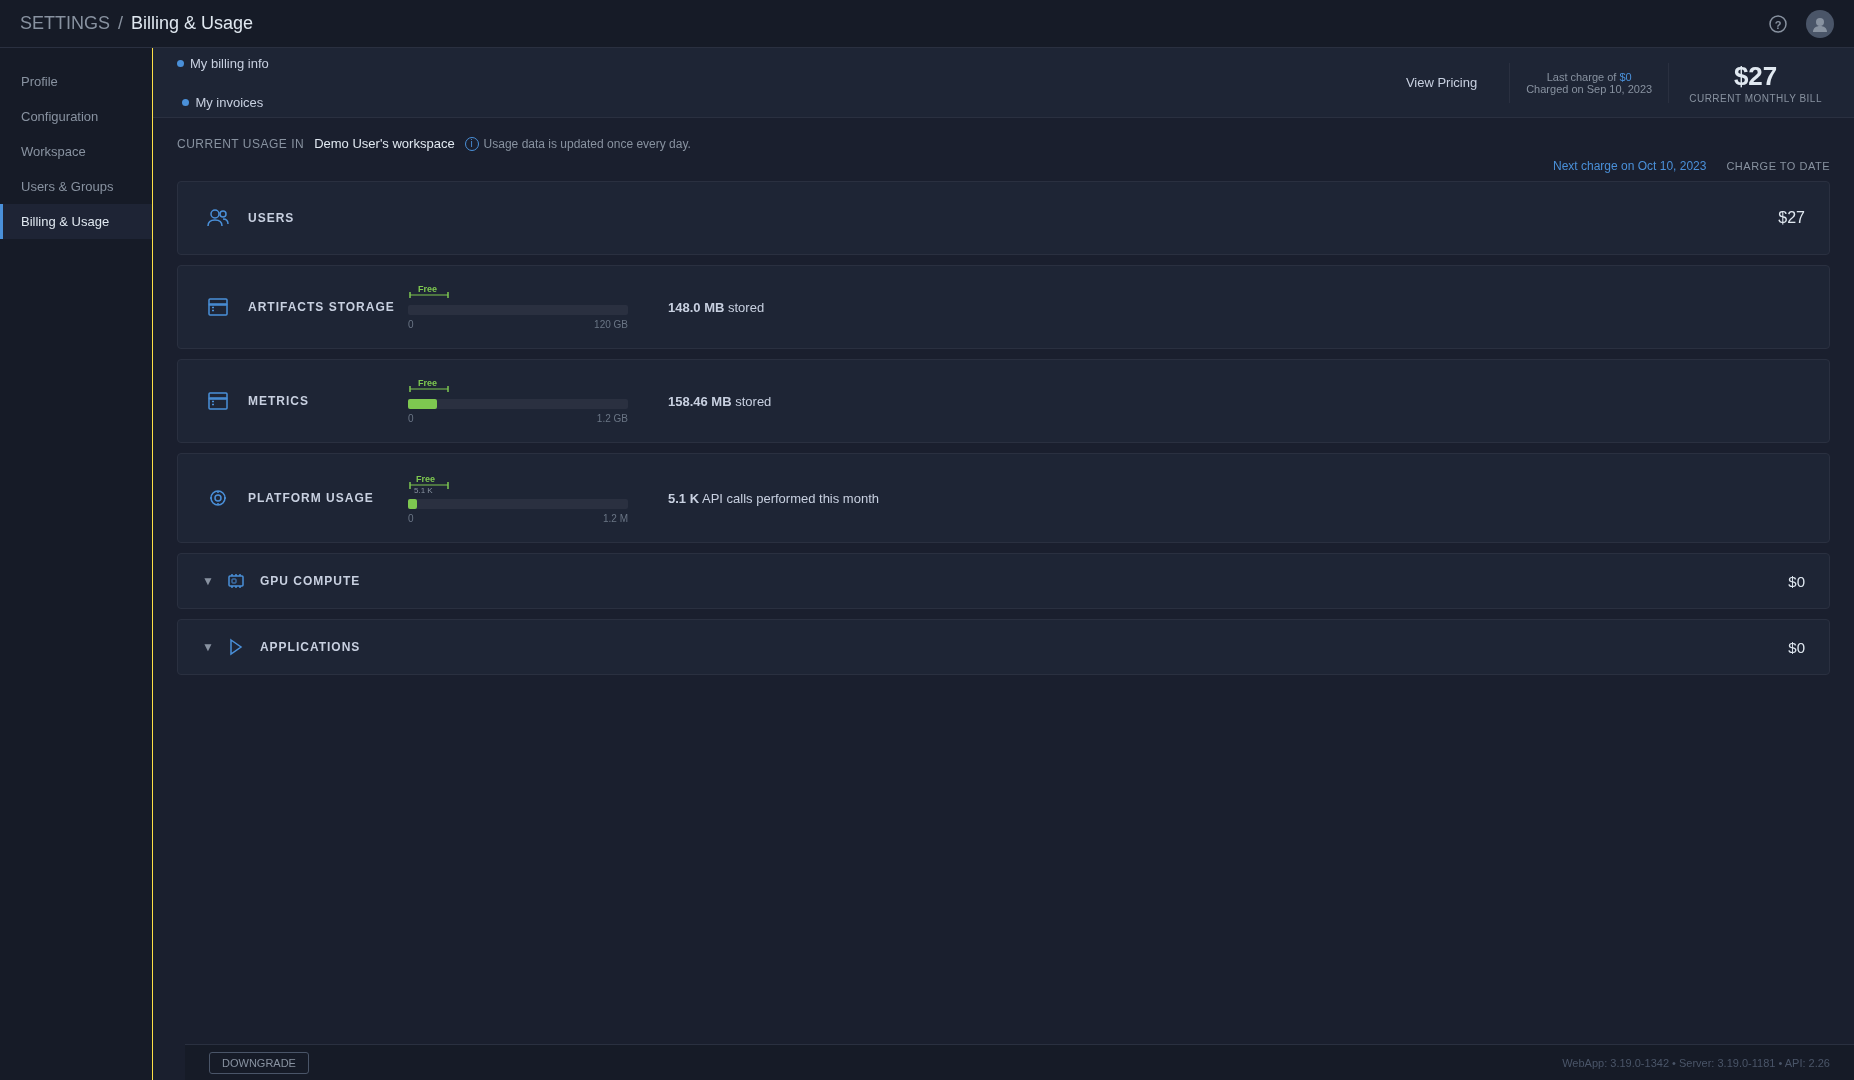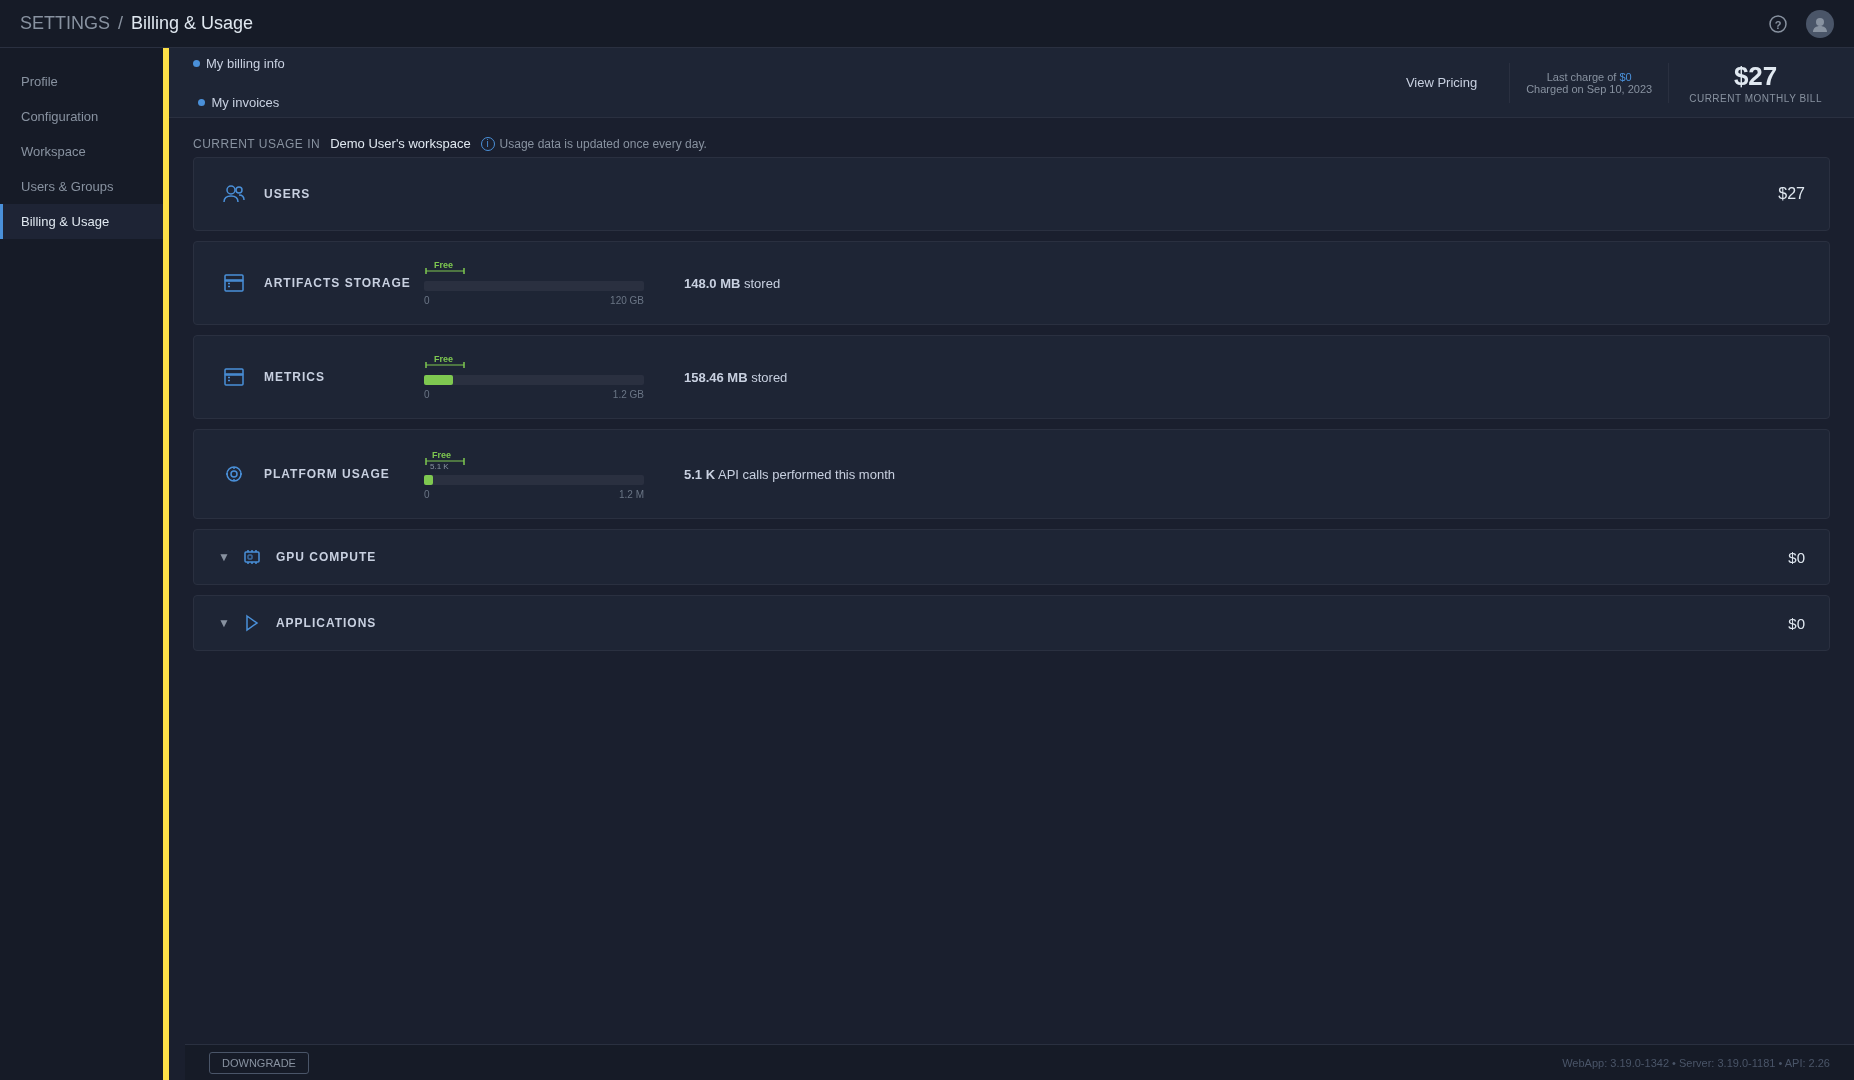--- a/index.html
+++ b/index.html
@@ -73,23 +73,23 @@
     }
 
     
     .layout {
       display: flex;
       height: calc(1080px - 48px);
     }
 
     
     .sidebar {
-      width: 169px;
+      width: 153px;
       background: #161b27;
-      border-right: 6px solid #fde047;
+      border-right: 1px solid #fde047;
       padding: 16px 0;
       flex-shrink: 0;
     }
     .sidebar-item {
       padding: 10px 18px;
       cursor: pointer;
       color: #8892a0;
       font-size: 13px;
       font-weight: 400;
       border-left: 3px solid transparent;
@@ -575,20 +575,27 @@
     <div class="usage-header-row">
       <div class="usage-title">
         <strong>CURRENT USAGE IN</strong>
         <span class="workspace-name">Demo User's workspace</span>
         <div class="info-badge">
           <div class="info-icon">i</div>
           <span>Usage data is updated once every day.</span>
         </div>
       </div>
     </div>
+    <div class="next-charge-row">
+      <div class="next-charge-text">
+        <span>Next charge on</span>
+        <span>Oct 10, 2023</span>
+      </div>
+      <button class="charge-to-date-btn">CHARGE TO DATE</button>
+    </div>
 
     <div class="usage-cards">
 
       <div class="usage-card">
         <div class="usage-card-row">
           <div class="usage-card-icon">
             <svg width="22" height="18" viewBox="0 0 22 18" fill="none">
               <circle cx="8" cy="5" r="4" stroke="#4a90d9" stroke-width="1.5"></circle>
               <circle cx="16" cy="5" r="3" stroke="#4a90d9" stroke-width="1.5"></circle>
               <path d="M1 17c0-4 3.1-6 7-6s7 2 7 6" stroke="#4a90d9" stroke-width="1.5"></path>

